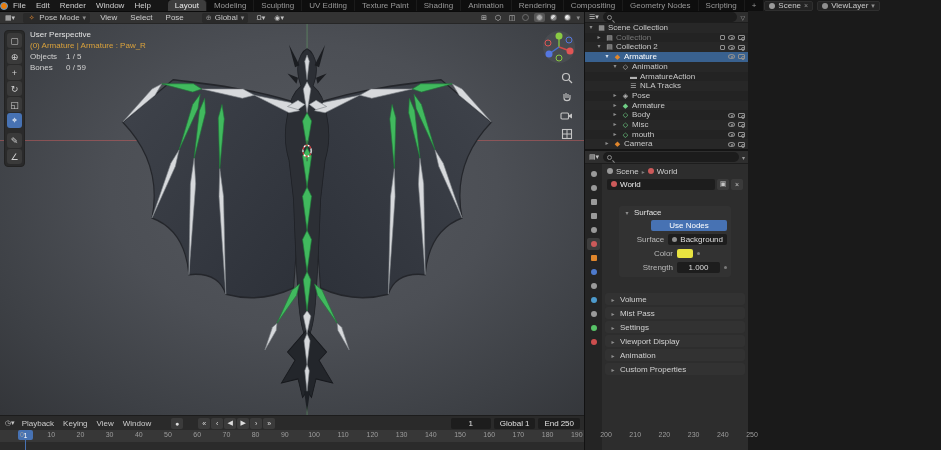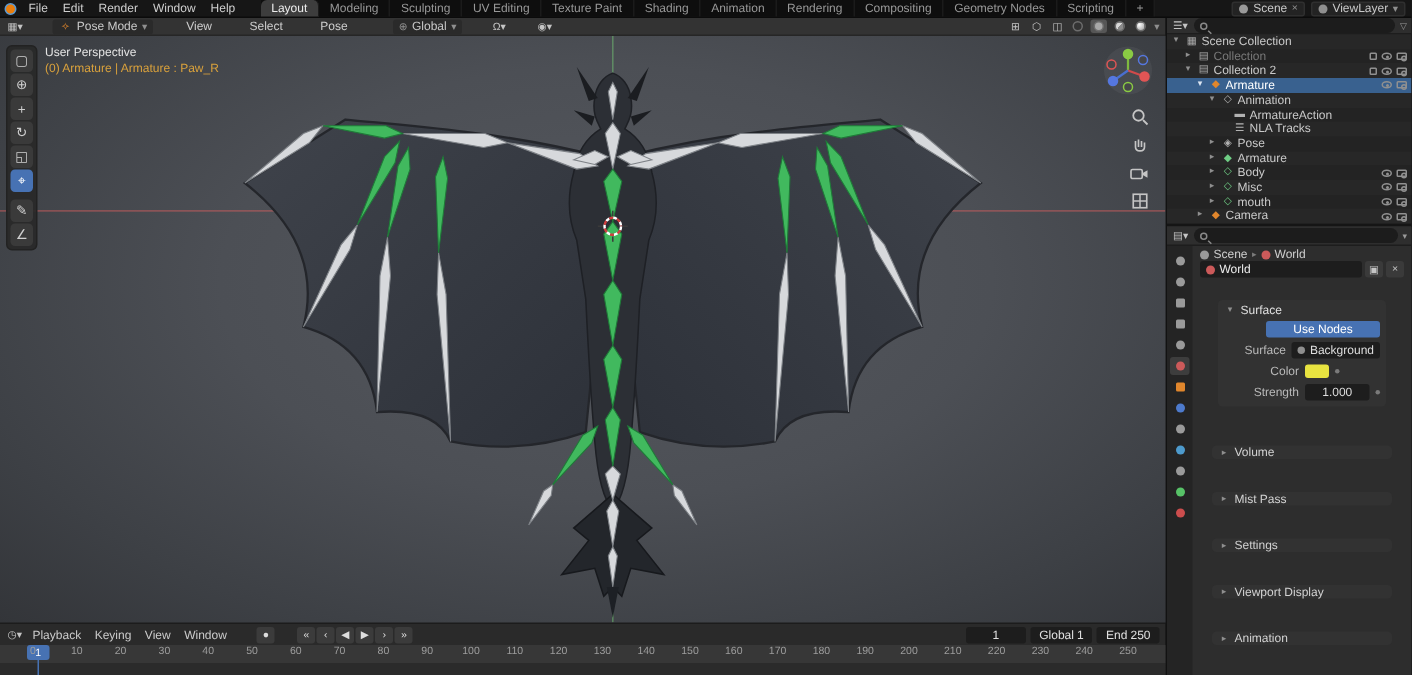--- a/index.html
+++ b/index.html
@@ -1,37 +1,37 @@
 <!DOCTYPE html>
 <html><head>
 <meta charset="utf-8">
 <style>
   *{box-sizing:border-box;margin:0;padding:0;user-select:none}
   body{width:941px;height:450px;overflow:hidden;background:#1a1a1a;
        font-family:"Liberation Sans","DejaVu Sans",sans-serif;font-size:8px;color:#c9c9c9}
-  .app{display:flex;flex-direction:column;width:941px;height:450px}
+  .app{display:flex;flex-direction:column;width:748px;height:450px}
 
   
   .topbar{height:12px;background:#161616;display:flex;align-items:stretch;border-bottom:1px solid #0b0b0b}
   .logo{width:14px;display:flex;align-items:center;justify-content:center}
   .logo i{width:8px;height:8px;border-radius:50%;background:#e87d0d;display:inline-block;border:1px solid #5a9ad4}
   .menus{display:flex;align-items:center}
   .menus span{padding:0 5px;color:#cfcfcf}
   .tabs{display:flex;align-items:stretch;margin-left:12px;background:#0e0e0e}
   .tab{padding:0 7px;display:flex;align-items:center;color:#989898;border-right:1px solid #1b1b1b;white-space:nowrap}
   .tab.active{background:#3d3d3d;color:#ececec;border-radius:4px 4px 0 0}
   .tb-right{margin-left:auto;display:flex;align-items:center;gap:4px;padding-right:4px}
   .chip{display:flex;align-items:center;gap:3px;background:#232323;border:1px solid #2f2f2f;border-radius:2px;padding:0 4px;height:10px;white-space:nowrap}
   .mini{color:#8f8f8f;font-size:7px}
 
   
   .main{flex:1;display:flex;min-height:0}
   .left-col{flex:1;display:flex;flex-direction:column;min-width:0}
 
-  .vh{height:12px;background:#333333;display:flex;align-items:center;gap:19px;padding:0 4px;border-bottom:1px solid #262626}
+  .vh{height:12px;background:#333333;display:flex;align-items:center;gap:7px;padding:0 4px;border-bottom:1px solid #262626}
   .vh .mi{padding:0 3px;color:#cecece;white-space:nowrap}
   .vh-chip{display:flex;align-items:center;gap:3px;background:#2a2a2a;border-radius:2px;padding:0 4px;height:10px;white-space:nowrap}
   .vh-right{margin-left:auto;display:flex;align-items:center;gap:3px}
   .icon-btn{min-width:11px;height:10px;display:flex;align-items:center;justify-content:center;border-radius:2px;color:#c5c5c5;font-size:7px;padding:0 1px}
   .sphere{width:7px;height:7px;border-radius:50%;background:#a8a8a8;border:1px solid #6d6d6d;display:inline-block}
   .sphere.wire{background:transparent}
   .sphere.mat{background:linear-gradient(135deg,#d8d8d8 50%,#8a8a8a 50%)}
   .sphere.rend{background:radial-gradient(circle at 30% 30%,#fff,#9a9a9a)}
   .sphere-btn{padding:1px 2px;border-radius:2px;display:flex;align-items:center}
   .sphere-btn.active{background:#565656}
@@ -115,21 +115,21 @@
   .panel-body{padding:1px 4px 4px;display:flex;flex-direction:column;gap:2px}
   .prow{display:flex;align-items:center;gap:4px;height:12px}
   .plabel{width:50px;text-align:right;color:#b9b9b9;white-space:nowrap}
   .pval{flex:1;display:flex;align-items:center;gap:2px}
   .btn-blue{flex:1;margin-left:28px;background:#4772b3;color:#fff;height:11px;border-radius:2px;display:flex;align-items:center;justify-content:center}
   .valfield{flex:1;background:#1d1d1d;height:11px;border-radius:2px;display:flex;align-items:center;gap:3px;padding:0 4px;color:#dedede}
   .valfield.center{justify-content:center}
   .nodedot{width:5px;height:5px;border-radius:50%;background:#8f8f8f;display:inline-block}
   .swatch{width:16px;height:9px;background:#e8e340;border-radius:2px;display:inline-block}
   .dotbtn{width:3px;height:3px;border-radius:50%;background:#7a7a7a;display:inline-block;margin-left:2px}
-  .cpanel{background:#323232;border-radius:3px;margin:11px;height:12px;display:flex;align-items:center;gap:3px;padding:0 4px;color:#d2d2d2}
+  .cpanel{background:#323232;border-radius:3px;margin:1px;height:12px;display:flex;align-items:center;gap:3px;padding:0 4px;color:#d2d2d2}
 </style>
 </head>
 <body>
 
 <div class="app">
 
   <div class="topbar">
     <div class="logo">
         <i></i>
       </div>
@@ -296,20 +296,26 @@
           <div class="tool">↻</div>
           <div class="tool">◱</div>
           <div class="tool active">⌖</div>
           <div class="tool gap">✎</div>
           <div class="tool">∠</div>
         </div>
 
         <div class="overlay-text">
           <div class="ot-view">User Perspective</div>
           <div class="ot-ctx">(0) Armature | Armature : Paw_R</div>
+          <div class="ot-stats">
+            <span>Objects</span>
+            <span>1 / 5</span>
+            <span>Bones</span>
+            <span>0 / 59</span>
+          </div>
         </div>
 
         <svg class="gizmo" width="34" height="34">
           <circle cx="17" cy="17" r="16" fill="rgba(255,255,255,0.05)"></circle>
           <line x1="17" y1="17" x2="17" y2="6" stroke="#7fb93f" stroke-width="1.5"></line>
           <circle cx="17" cy="6" r="3.5" fill="#8aca44"></circle>
           <line x1="17" y1="17" x2="28" y2="21" stroke="#d04a4a" stroke-width="1.5"></line>
           <circle cx="28" cy="21" r="3.5" fill="#e05555"></circle>
           <line x1="17" y1="17" x2="7" y2="24" stroke="#4a6fd0" stroke-width="1.5"></line>
           <circle cx="7" cy="24" r="3.5" fill="#5577e0"></circle>

